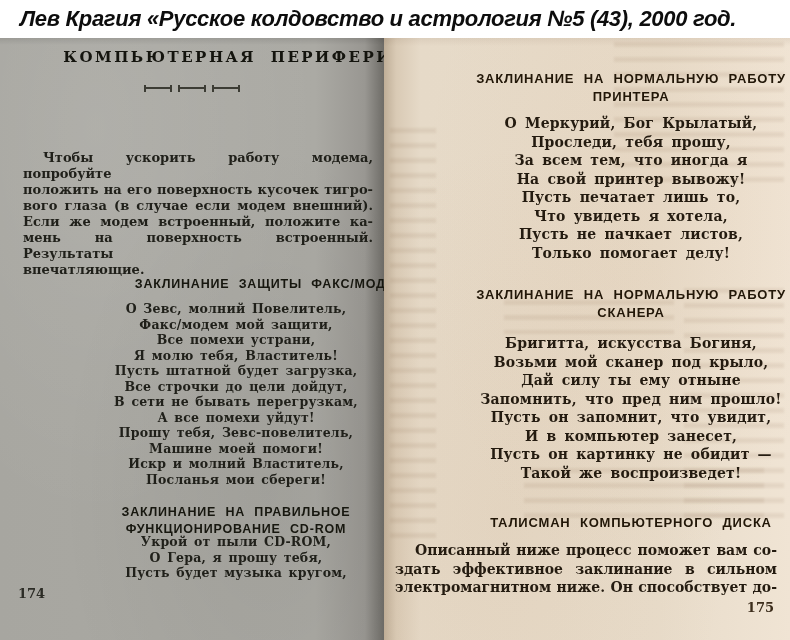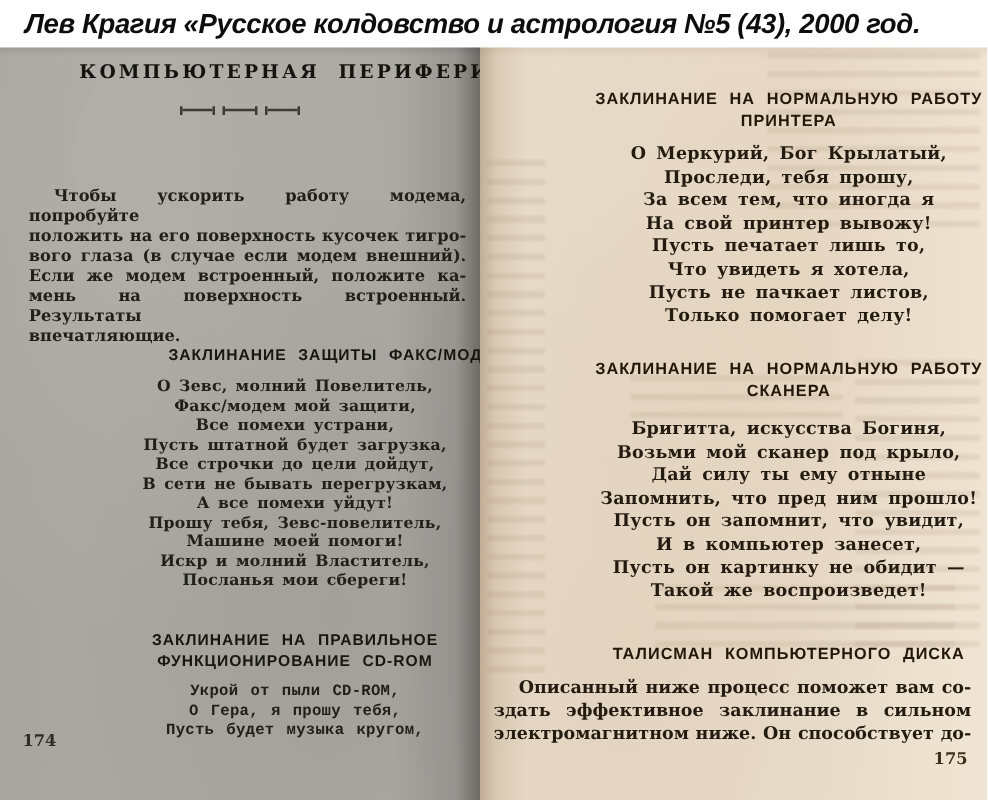--- a/index.html
+++ b/index.html
@@ -120,36 +120,37 @@
         <div class="jline">мень на поверхность встроенный. Результаты</div>
         <div class="jline">впечатляющие.</div>
       </div>
 
     <div class="abs center sec-title" style="top:238px; left:12px; width:360px;text-align:right;">ЗАКЛИНАНИЕ ЗАЩИТЫ ФАКС/МОДЕМА</div>
 
     <div class="abs center verse" style="top:263px; left:12px; width:360px;">
         <div class="vline">О Зевс, молний Повелитель,</div>
         <div class="vline">Факс/модем мой защити,</div>
         <div class="vline">Все помехи устрани,</div>
+        <div class="vline">Я молю тебя, Властитель!</div>
         <div class="vline">Пусть штатной будет загрузка,</div>
         <div class="vline">Все строчки до цели дойдут,</div>
         <div class="vline">В сети не бывать перегрузкам,</div>
         <div class="vline">А все помехи уйдут!</div>
         <div class="vline">Прошу тебя, Зевс-повелитель,</div>
         <div class="vline">Машине моей помоги!</div>
         <div class="vline">Искр и молний Властитель,</div>
         <div class="vline">Посланья мои сбереги!</div>
       </div>
 
     <div class="abs center sec-title" style="top:466px; left:12px; width:360px;">
       <div>ЗАКЛИНАНИЕ НА ПРАВИЛЬНОЕ</div>
       <div>ФУНКЦИОНИРОВАНИЕ CD-ROM</div>
     </div>
 
-    <div class="abs center verse" style="top:508px; left:12px; width:360px;font-family:Liberation Mono, monospace;">
+    <div class="abs center verse" style="top:496px; left:12px; width:360px;">
         <div class="vline">Укрой от пыли CD-ROM,</div>
         <div class="vline">О Гера, я прошу тебя,</div>
         <div class="vline">Пусть будет музыка кругом,</div>
       </div>
 
     <div class="abs pagenum" style="top:548px; left:18px;">174</div>
   </div>
 
   <div class="page page-right">
 

